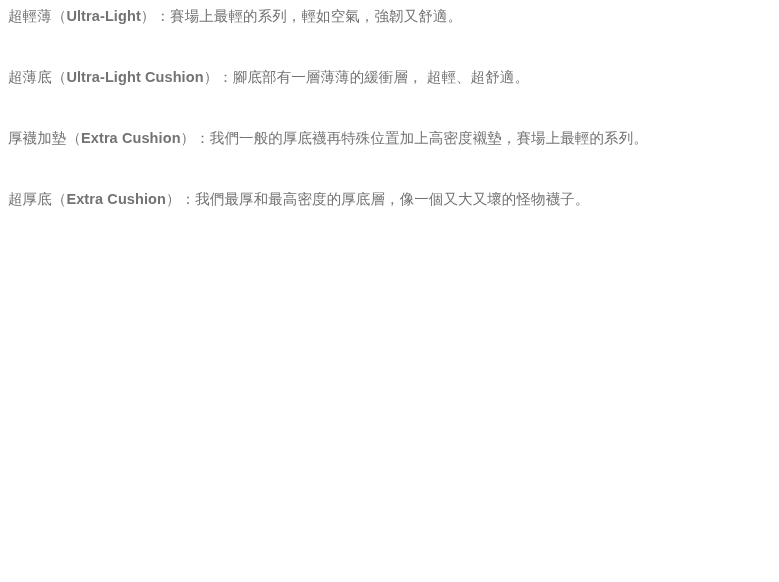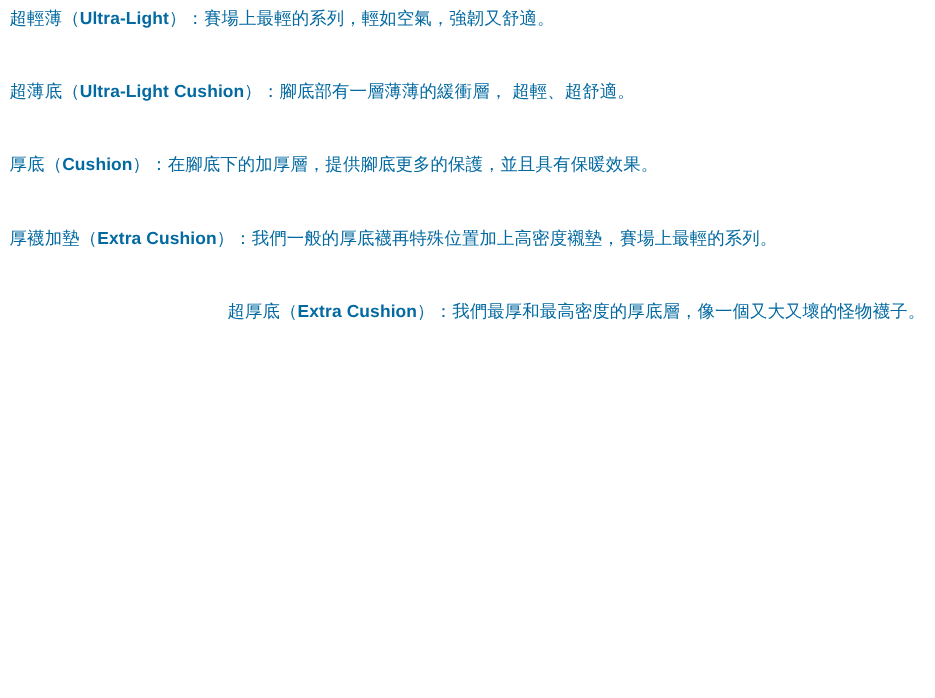--- a/index.html
+++ b/index.html
@@ -16,28 +16,27 @@
   }
   .doc {
     box-sizing: border-box;
     width: 779px;
     height: 582px;
     padding: 6px 8px 0 8px;
   }
   .entry {
     font-size: 14.5px;
     line-height: 1.45;
-    color: #0369a1;
+    color: #737373;
     margin: 0 0 40px 0;
     white-space: nowrap;
     letter-spacing: 0.1px;
   }
   .entry:last-child {
     margin-bottom: 13px;
-    text-align: right;
   }
   .term-en {
     font-weight: bold;
   }
 </style>
 </head>
 <body>
 
 <div class="doc">
 
@@ -45,23 +44,20 @@
     <span>超輕薄</span><span>（</span><span class="term-en">Ultra-Light</span><span>）</span><span>：</span><span>賽場上最輕的系列，輕如空氣，強韌又舒適。</span>
   </p>
 
   <p class="entry">
     <span>超薄底</span><span>（</span><span class="term-en">Ultra-Light Cushion</span><span>）</span><span>：</span><span>腳底部有一層薄薄的緩衝層， 超輕、超舒適。</span>
   </p>
 
 
 
 
-  <p class="entry">
-    <span>厚底</span><span>（</span><span class="term-en">Cushion</span><span>）</span><span>：</span><span>在腳底下的加厚層，提供腳底更多的保護，並且具有保暖效果。</span>
-  </p>
 
   <p class="entry">
     <span>厚襪加墊</span><span>（</span><span class="term-en">Extra Cushion</span><span>）</span><span>：</span><span>我們一般的厚底襪再特殊位置加上高密度襯墊，賽場上最輕的系列。</span>
   </p>
 
 
   <p class="entry">
     <span>超厚底</span><span>（</span><span class="term-en">Extra Cushion</span><span>）</span><span>：</span><span>我們最厚和最高密度的厚底層，像一個又大又壞的怪物襪子。</span>
   </p>
 

